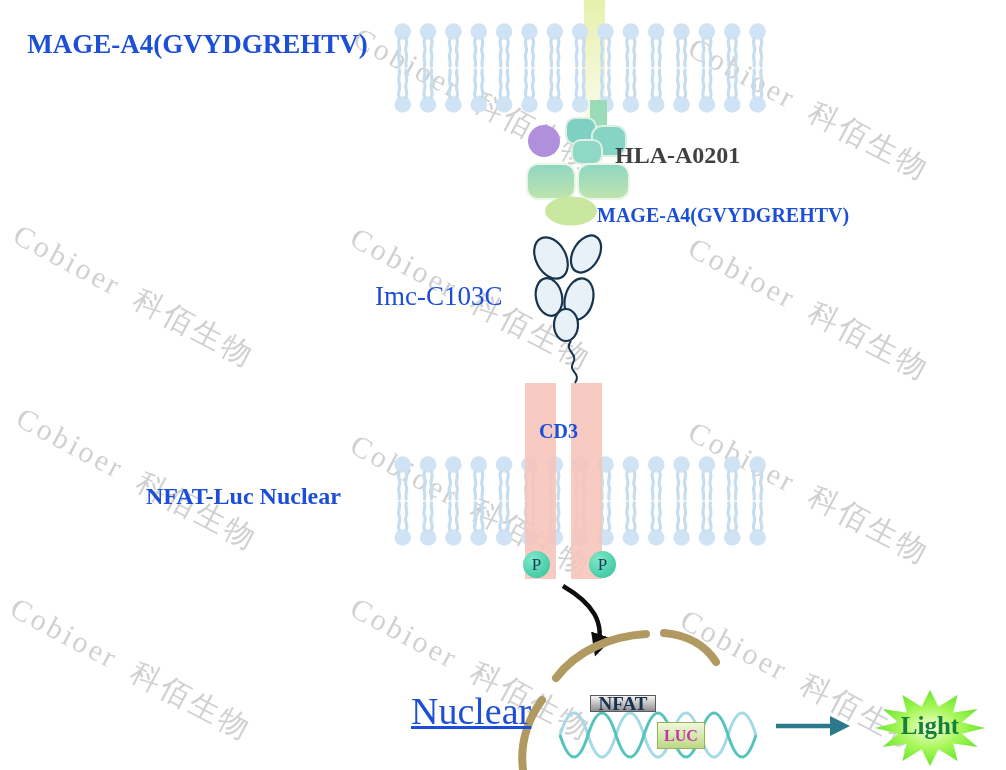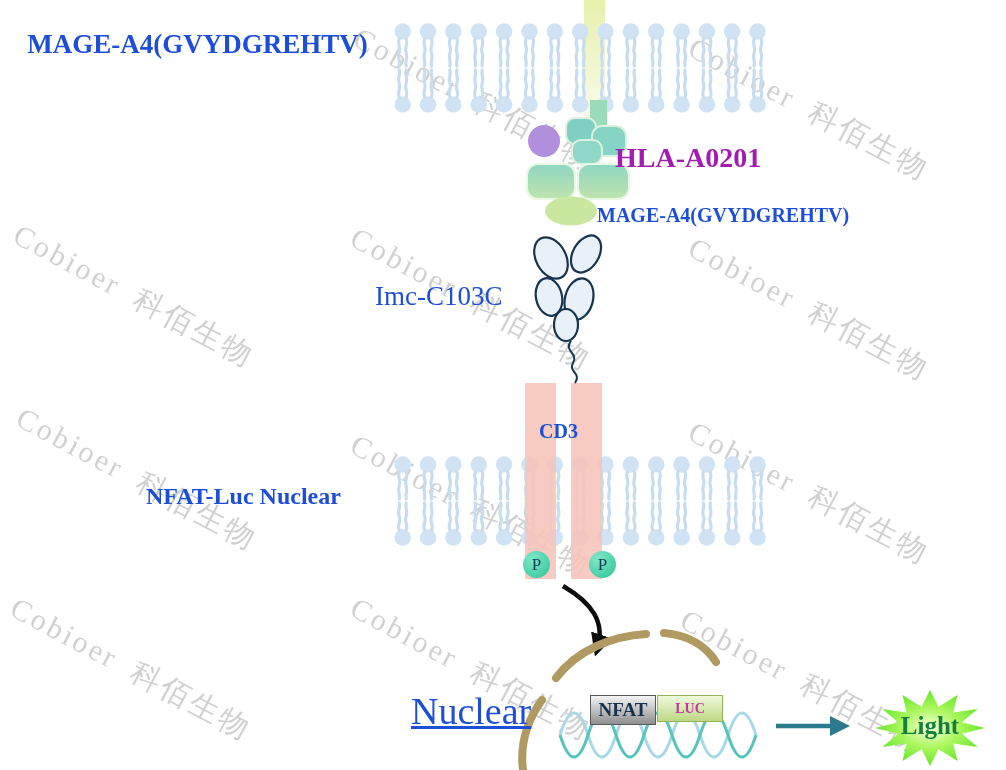--- a/index.html
+++ b/index.html
@@ -12,38 +12,38 @@
   .wm1{left:365px;top:18px;}  .wm2{left:700px;top:28px;}
   .wm3{left:25px;top:215px;}  .wm4{left:362px;top:218px;} .wm5{left:700px;top:228px;}
   .wm6{left:28px;top:398px;}  .wm7{left:362px;top:425px;} .wm8{left:700px;top:412px;}
   .wm9{left:22px;top:588px;}  .wm10{left:362px;top:588px;}.wm11{left:692px;top:600px;}
   
   #gfx{position:absolute;left:0;top:0;z-index:2;}
   
   .lbl{position:absolute;z-index:3;color:#1d4ed8;}
   .cho-block{left:5px;top:26px;width:385px;text-align:center;font-weight:bold;
              font-size:27px;line-height:36px;}
-  .hla-lbl{left:615px;top:142px;font-weight:bold;font-size:28px;color:#a21caf;}
+  .hla-lbl{left:615px;top:142px;font-weight:bold;font-size:24px;color:#404040;}
   .mage-lbl{left:597px;top:204px;font-weight:bold;font-size:20px;}
   .ab-lbl{left:375px;top:281px;font-size:27px;}
   .cd3-lbl{left:539px;top:420px;font-weight:bold;font-size:20px;}
   .jurkat-lbl{left:146px;top:483px;font-weight:bold;font-size:24px;}
   .nuclear-lbl{left:411px;top:689px;font-size:38px;text-decoration:underline;}
   .p-circle{position:absolute;z-index:3;width:27px;height:27px;border-radius:50%;
             background:radial-gradient(circle at 35% 30%, #7fe8c8, #2fc298);
             color:#123a5a;font-size:17px;display:flex;align-items:center;justify-content:center;}
   .p1{left:523px;top:551px;} .p2{left:589px;top:551px;}
-  .nfat-box{left:590px;top:695px;width:66px;height:30px;z-index:3;
+  .nfat-box{left:590px;top:695px;width:66px;height:17px;z-index:3;
             background:linear-gradient(#f4f4f4,#8f8f8f);border:1.5px solid #5a5a5a;
             display:flex;align-items:center;justify-content:center;
             font-weight:bold;font-size:19px;color:#16324f;box-sizing:border-box;}
-  .luc-box{left:657px;top:695px;width:66px;height:27px;z-index:3;
+  .luc-box{left:657px;top:722px;width:48px;height:27px;z-index:3;
            background:linear-gradient(#f0f8dc,#bcd985);border:1.5px solid #94b356;
            display:flex;align-items:center;justify-content:center;
-           font-weight:bold;font-size:14px;color:#c2379f;box-sizing:border-box;}
+           font-weight:bold;font-size:16px;color:#c2379f;box-sizing:border-box;}
   .light-lbl{left:893px;top:712px;width:74px;text-align:center;font-weight:bold;
              font-size:25px;color:#15803d;}
 </style>
 </head>
 <body>
 
 <div id="canvas">
 
   <span class="wm wm1">Cobioer 科佰生物</span>
   <span class="wm wm2">Cobioer 科佰生物</span>

